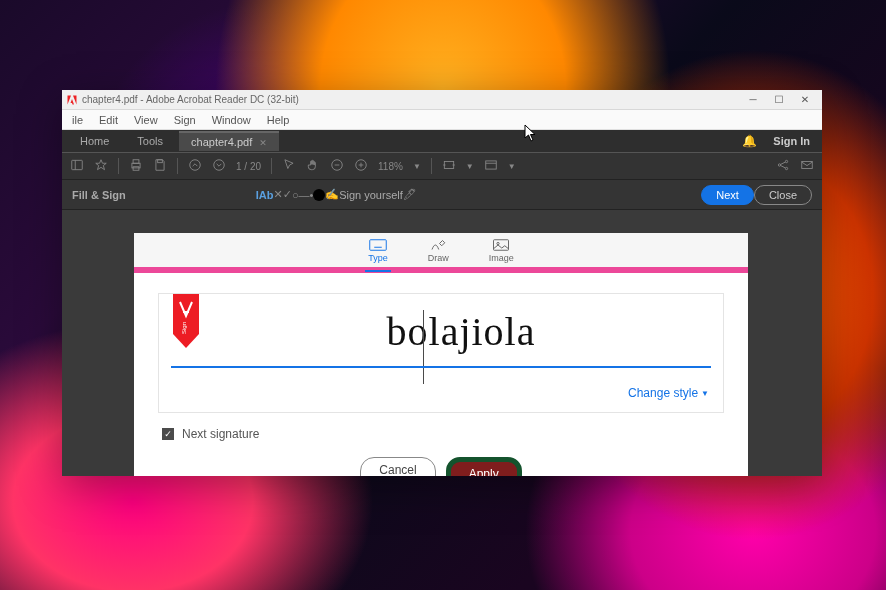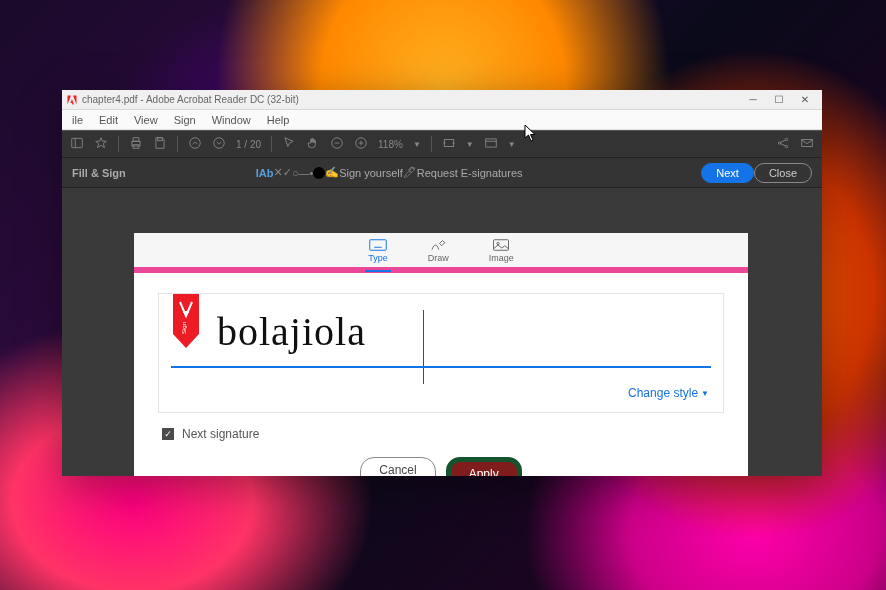--- a/index.html
+++ b/index.html
@@ -123,20 +123,21 @@
 .sigtab.active::after { content:""; position:absolute; bottom:-5px; left:10%; right:10%; height:2px; background:#1473e6; }
 .sigtab svg { width:18px; height:14px; display:block; margin:0 auto 1px; fill:none; stroke:#666; stroke-width:1.3; }
 .sigtab.active svg { stroke:#1473e6; }
 
 .sigbody { padding: 20px 24px 6px; }
 .sigbox {
   border: 1px solid #e4e4e4;
   height: 120px;
   position: relative;
   padding: 0 2px;
+  text-align: center;
 }
 .ribbon {
   position:absolute; left:12px; top:0; width:30px; height:56px;
 }
 .ribbon svg { width:100%; height:100%; }
 .sigtext {
   position:absolute;
   left: 58px; right: 18px; top: 14px;
   font-family: "Brush Script MT", "Segoe Script", cursive;
   font-size: 40px;
@@ -193,20 +194,32 @@
     <span>ile</span>
     <span>Edit</span>
     <span>View</span>
     <span>Sign</span>
     <span>Window</span>
     <span>Help</span>
   </div>
 
   <div class="darkarea">
 
+    <div class="subtabs">
+      <span class="tabA">Home</span>
+      <span class="tabA">Tools</span>
+      <span class="tabA active">
+        <span>chapter4.pdf</span>
+        <span class="tabclose">✕</span>
+      </span>
+      <div class="sspacer"></div>
+      <span class="belldot"></span>
+      <span class="bell">🔔</span>
+      <span class="signin">Sign In</span>
+    </div>
 
     <div class="toolbar">
       <span class="tbicon"><svg viewBox="0 0 24 24">
             <rect x="3" y="4" width="18" height="16" rx="1"></rect>
             <line x1="9" y1="4" x2="9" y2="20"></line>
           </svg></span>
       <span class="tbicon"><svg viewBox="0 0 24 24">
             <path d="M12 3l2.5 6H21l-5 4 2 7-6-4-6 4 2-7-5-4h6.5z"></path>
           </svg></span>
       <span class="sep"></span>
@@ -281,21 +294,20 @@
       <span class="fsicon">✓</span>
       <span class="fsicon">○</span>
       <span class="fsicon">—</span>
       <span class="fsicon">•</span>
       <span class="colordot"></span>
       <span class="sep" style="background:#555"></span>
       <span class="fsicon">✍</span>
       <span>Sign yourself</span>
       <span class="sep" style="background:#555"></span>
       <span class="fsicon">🖊</span>
-      <span>Request E-signatures</span>
       <div class="fsspacer"></div>
       <span class="pill primary">Next</span>
       <span class="pill">Close</span>
     </div>
 
     <div class="sigdialog">
       <div class="sigtabs">
         <div class="sigtab active">
           <svg viewBox="0 0 24 16">
               <rect x="1" y="1" width="22" height="14" rx="1"></rect>

